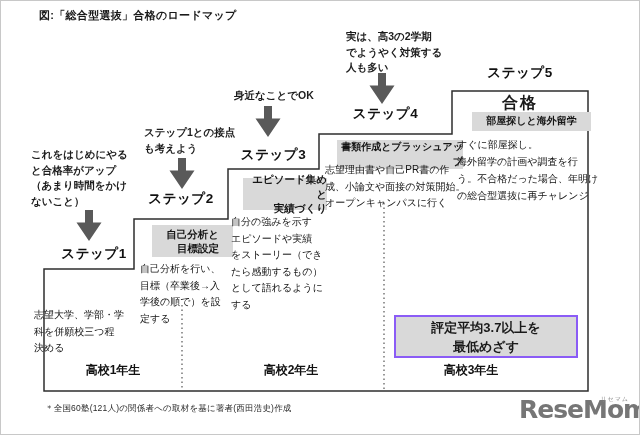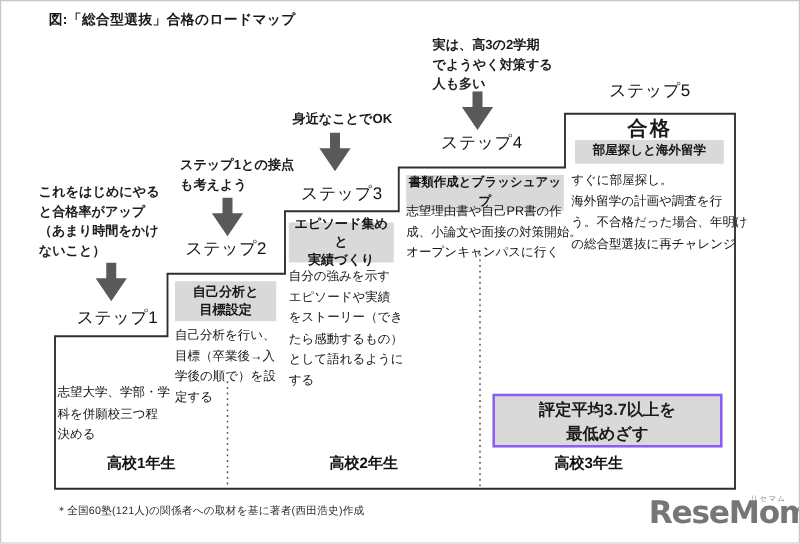--- a/index.html
+++ b/index.html
@@ -6,25 +6,25 @@
   .board{
     position:relative;width:640px;height:435px;box-sizing:border-box;
     background:#fff;border:1px solid #c8c8c8;overflow:hidden;
     font-family:"Liberation Sans","DejaVu Sans",sans-serif;color:#1a1a1a;
   }
   .abs{position:absolute;}
   .fig-title{left:38px;top:7px;font-size:11px;font-weight:bold;letter-spacing:.3px;}
   .outline-svg{left:0;top:0;width:640px;height:435px;pointer-events:none;}
   .note{font-size:10.5px;font-weight:bold;line-height:15.5px;white-space:pre-line;color:#1c1c1c;}
   .arrow{width:30px;height:32px;}
-  .step-label{font-size:13.5px;font-weight:normal;text-align:center;color:#111;letter-spacing:.5px;}
+  .step-label{font-size:13.5px;font-weight:bold;text-align:center;color:#111;letter-spacing:.5px;}
   .result-label{left:451px;top:92px;width:136px;text-align:center;font-size:16px;font-weight:bold;letter-spacing:2px;}
   .shade{
     background:#d9d9d9;font-weight:bold;font-size:10.5px;line-height:14.5px;
-    text-align:center;white-space:pre-line;display:flex;align-items:center;justify-content:center;color:#161616;
+    text-align:right;white-space:pre-line;display:flex;align-items:center;justify-content:center;color:#161616;margin-left:12px;
   }
   .shade.one-line{font-size:10px;}
   .body-text{font-size:10px;line-height:16.5px;white-space:pre-line;color:#141414;}
   .rating{
     left:393px;top:314px;width:184px;height:43px;background:#d9d9d9;border:2px solid #8b5cf6;
     box-sizing:border-box;display:flex;align-items:center;justify-content:center;
     font-size:13px;font-weight:bold;line-height:19px;white-space:pre-line;text-align:center;
   }
   .year{top:361px;font-size:12px;font-weight:bold;text-align:center;width:90px;color:#111;}
   .footnote{left:44px;top:402px;font-size:8.5px;color:#2a2a2a;letter-spacing:.2px;}
@@ -88,21 +88,21 @@
 
   <div class="abs result-label">合格</div>
 
   <div class="abs shade" style="left:139px;top:224px;width:81px;height:32px;">自己分析と
 目標設定</div>
   <div class="abs shade" style="left:230px;top:177px;width:84px;height:32px;">エピソード集めと
 実績づくり</div>
   <div class="abs shade one-line" style="left:324px;top:139px;width:126px;height:29px;">書類作成とブラッシュアップ</div>
   <div class="abs shade one-line" style="left:459px;top:111px;width:119px;height:19px;">部屋探しと海外留学</div>
 
-  <div class="abs body-text" style="left:45px;top:306px;">志望大学、学部・学
+  <div class="abs body-text" style="left:33px;top:306px;">志望大学、学部・学
 科を併願校三つ程
 決める</div>
   <div class="abs body-text" style="left:139px;top:260px;">自己分析を行い、
 目標（卒業後→入
 学後の順で）を設
 定する</div>
   <div class="abs body-text" style="left:230px;top:213px;">自分の強みを示す
 エピソードや実績
 をストーリー（でき
 たら感動するもの）

